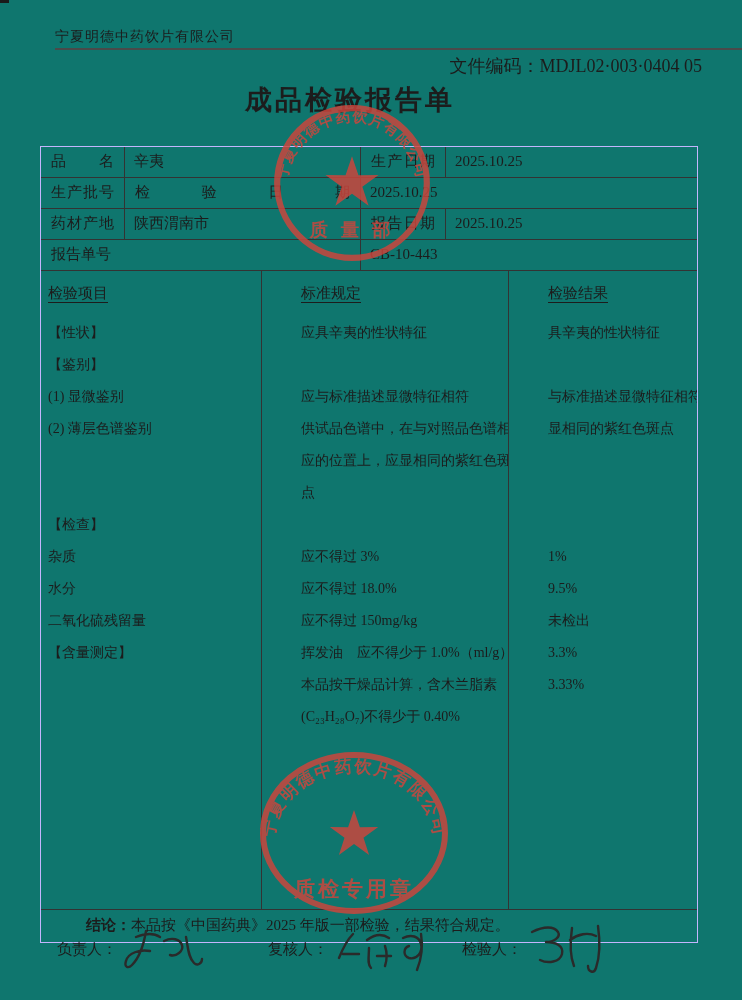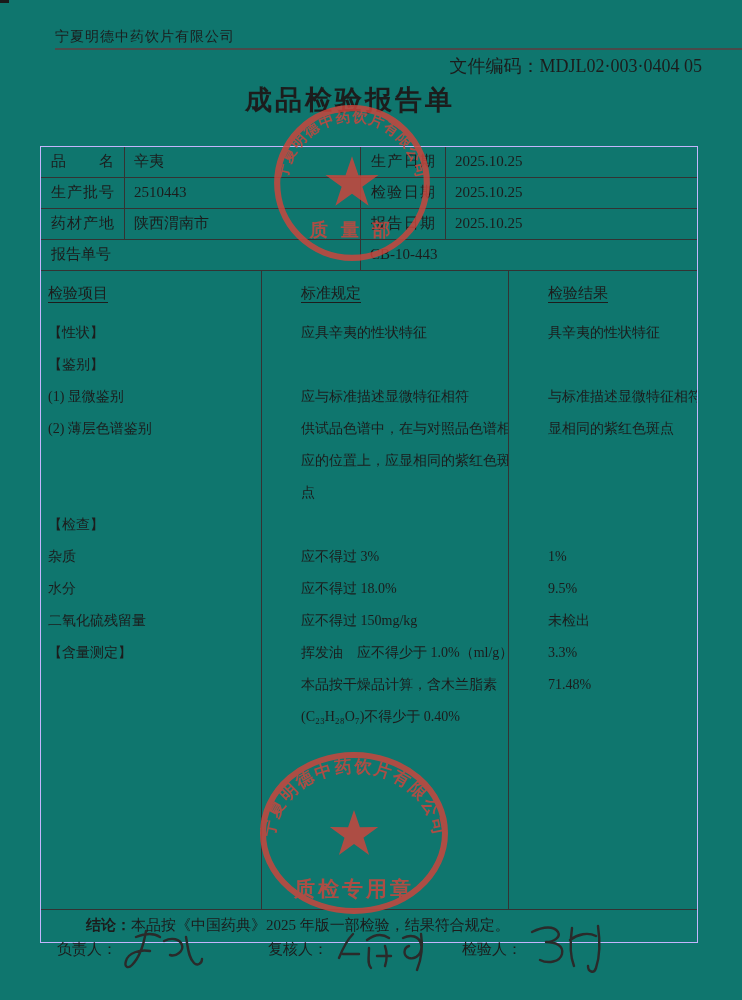--- a/index.html
+++ b/index.html
@@ -67,21 +67,20 @@
   <div class="report">
 
     <div class="info-row">
       <div class="cell-label">品 名</div>
       <div class="cell-value">辛夷</div>
       <div class="cell-label">生产日期</div>
       <div class="cell-value">2025.10.25</div>
     </div>
     <div class="info-row">
       <div class="cell-label">生产批号</div>
-      <div class="cell-value">2510443</div>
       <div class="cell-label">检验日期</div>
       <div class="cell-value">2025.10.25</div>
     </div>
     <div class="info-row">
       <div class="cell-label">药材产地</div>
       <div class="cell-value">陕西渭南市</div>
       <div class="cell-label">报告日期</div>
       <div class="cell-value">2025.10.25</div>
     </div>
     <div class="info-row merged">
@@ -146,21 +145,21 @@
         <div>未检出</div>
     </div>
     <div class="spec-row spec-line">
       <div>【含量测定】</div>
         <div>挥发油　应不得少于 1.0%（ml/g）</div>
         <div>3.3%</div>
     </div>
     <div class="spec-row spec-line">
       <div></div>
         <div>本品按干燥品计算，含木兰脂素</div>
-        <div>71.48%</div>
+        <div>3.33%</div>
     </div>
     <div class="spec-row spec-line">
       <div></div>
         <div>(C₂₃H₂₈O₇)不得少于 0.40%</div>
         <div></div>
     </div>
 
     <div class="spec-row spec-fill">
       <div></div>
         <div></div>

